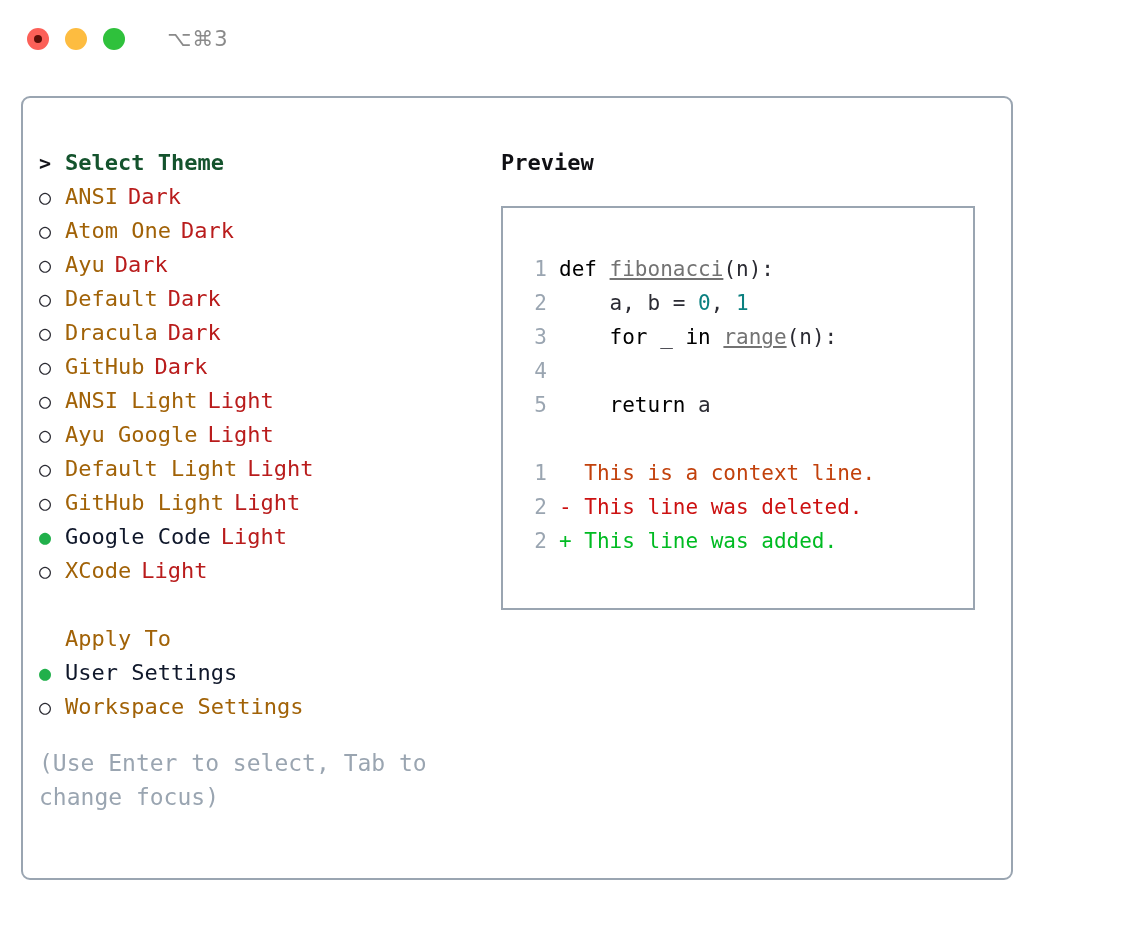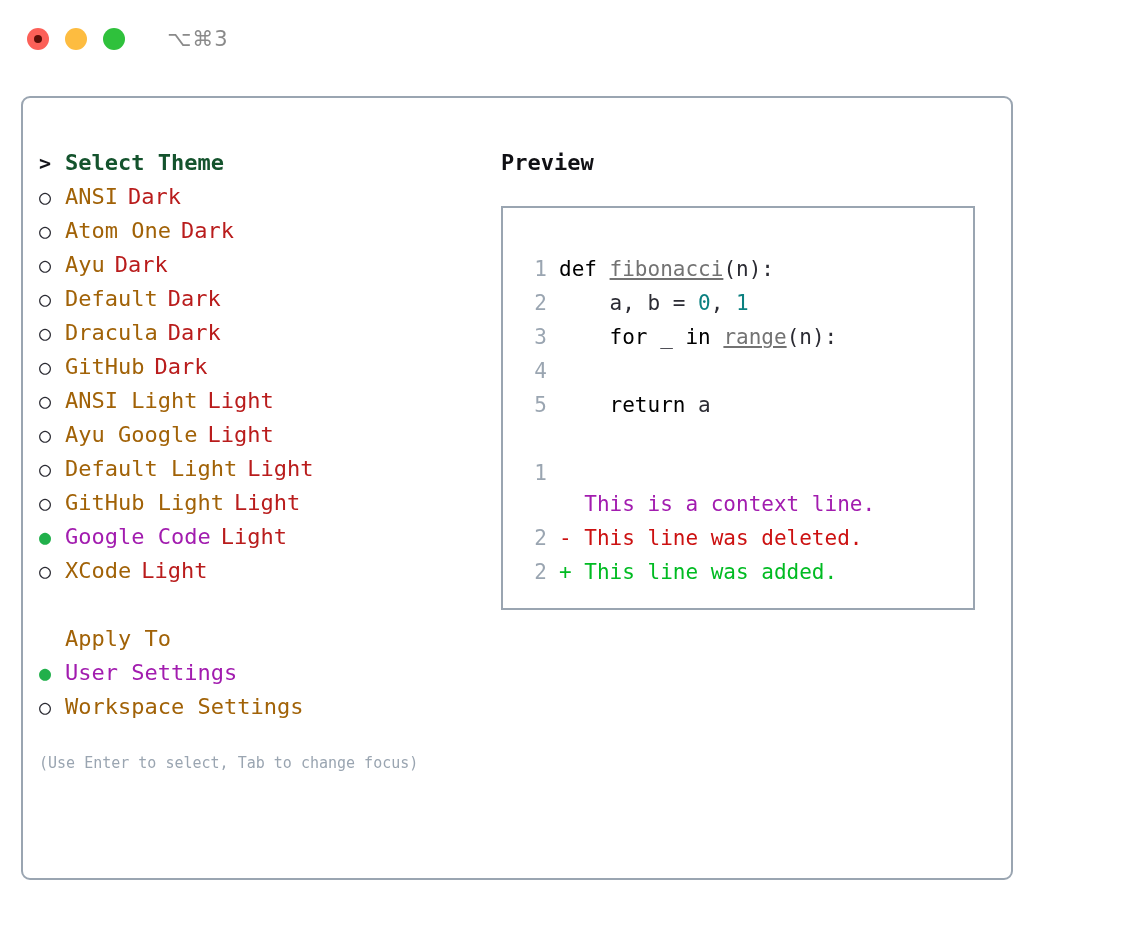--- a/index.html
+++ b/index.html
@@ -109,31 +109,31 @@
     width: 26px;
     flex: 0 0 26px;
     color: #2b2b33;
     font-size: 20px;
   }
   .marker.sel    { color: #21b04b; }
   .marker.prompt { color: #15151a; font-weight: bold; }
 
   .label        { color: #a16207; }
   .label.header { color: #14532d; font-weight: bold; }
-  .label.sel    { color: #a21caf; }
+  .label.sel    { color: #0f172a; }
   .badge {
     color: #b91c1c;
     margin-left: 10px;
   }
 
   .spacer-row { height: 34px; }
 
   .hint {
     margin-top: 22px;
-    font-size: 15px;
+    font-size: 23px;
     line-height: 34px;
     color: #9aa5b1;
     width: 400px;
     white-space: normal;
   }
 
   
   .right-col {
     position: absolute;
     left: 478px;
@@ -170,21 +170,21 @@
     color: #9aa5b1;
     margin-right: 12px;
   }
   .tok-kw   { color: #000000; }
   .tok-fn   { color: #737373; text-decoration: underline; }
   .tok-num  { color: #0b8080; }
   .tok-pl   { color: #2b2b33; }
 
   .code-gap { height: 34px; }
 
-  .diff-ctx { color: #a21caf; margin-top: 31px; }
+  .diff-ctx { color: #c2410c; }
   .diff-del { color: #cc1111; }
   .diff-add { color: #00bb22; }
 </style>
 </head>
 <body>
 
 <div class="window">
 
   <div class="titlebar">
     <div class="traffic">

